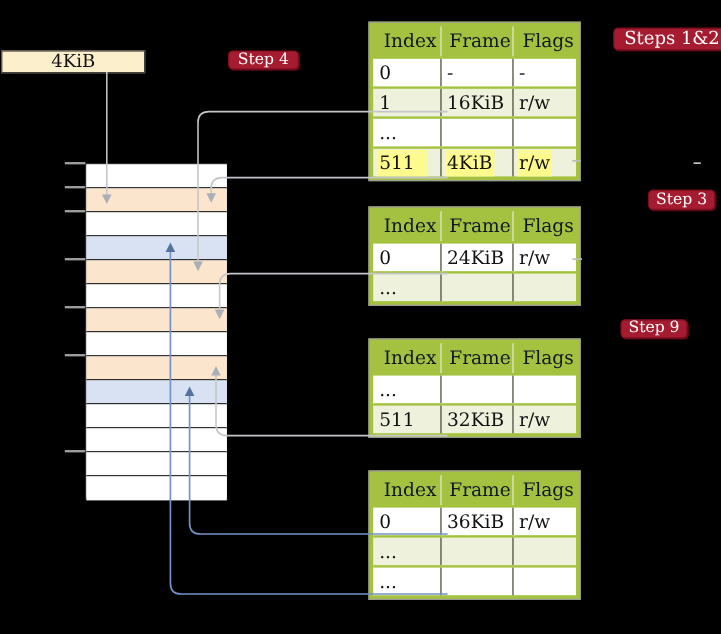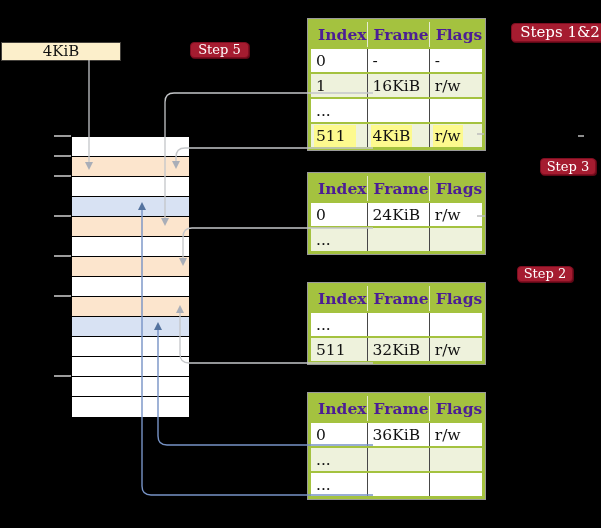--- a/index.html
+++ b/index.html
@@ -27,22 +27,22 @@
   .mrow:last-child{border-bottom:none;}
   .mrow.kind-free{background:#ffffff;}
   .mrow.kind-page-table{background:#fce5cd;}
   .mrow.kind-mapped-page{background:#d8e2f3;}
   .tick{position:absolute;left:54px;width:17px;height:2px;background:#9c9c9c;}
 
   
   .ptable{position:absolute;left:307px;border:1px solid #9a9a9a;
     background:#a4c23f;padding:3px;}
   .ptable table{border-collapse:collapse;}
-  .ptable th{background:#a4c23f;color:#4c1d95;font-weight:bold;font-size:15.5px;
-    text-align:right;padding:1px 0 2px 6px;height:22px;
+  .ptable th{background:#a4c23f;color:#0f172a;font-weight:normal;font-size:15.5px;
+    text-align:center;padding:1px 0 2px 6px;height:22px;
     border-right:1px solid #e6ecd2;}
   .ptable th:last-child{border-right:none;}
   .ptable td{background:#fff;color:#111;font-size:15.5px;height:23px;
     padding:0 0 0 5px;border-top:2px solid #a4c23f;
     border-right:1px solid #474747;}
   .ptable td:last-child{border-right:none;}
   .ptable tbody tr:nth-child(even) td{background:#eef2dc;}
   .c-index{width:56px;} .c-frame{width:60px;} .c-flags{width:53px;}
   .hl{background:#fdfa8e;box-shadow:0 0 0 2px #fdfa8e;}
   .hl.pad{padding-right:8px;}
@@ -54,24 +54,24 @@
   .ghead{fill:#a9aeb8;stroke:none;}
   .bline{fill:none;stroke:#7793c6;stroke-width:1.4px;}
   .bhead{fill:#54739f;stroke:none;}
   .stub{stroke:#bcbcbc;stroke-width:1.5px;}
 </style>
 </head>
 <body>
 
 <div class="frame-label">4KiB</div>
 
-<div class="badge b0">Step 5</div>
+<div class="badge b0">Step 4</div>
 <div class="badge b12">Steps 1&amp;2</div>
 <div class="badge b3">Step 3</div>
-<div class="badge b4">Step 2</div>
+<div class="badge b4">Step 9</div>
 
 <div class="memcol">
   <div class="mrow kind-free"></div>
   <div class="mrow kind-page-table"></div>
   <div class="mrow kind-free"></div>
   <div class="mrow kind-mapped-page"></div>
   <div class="mrow kind-page-table"></div>
   <div class="mrow kind-free"></div>
   <div class="mrow kind-page-table"></div>
   <div class="mrow kind-free"></div>

